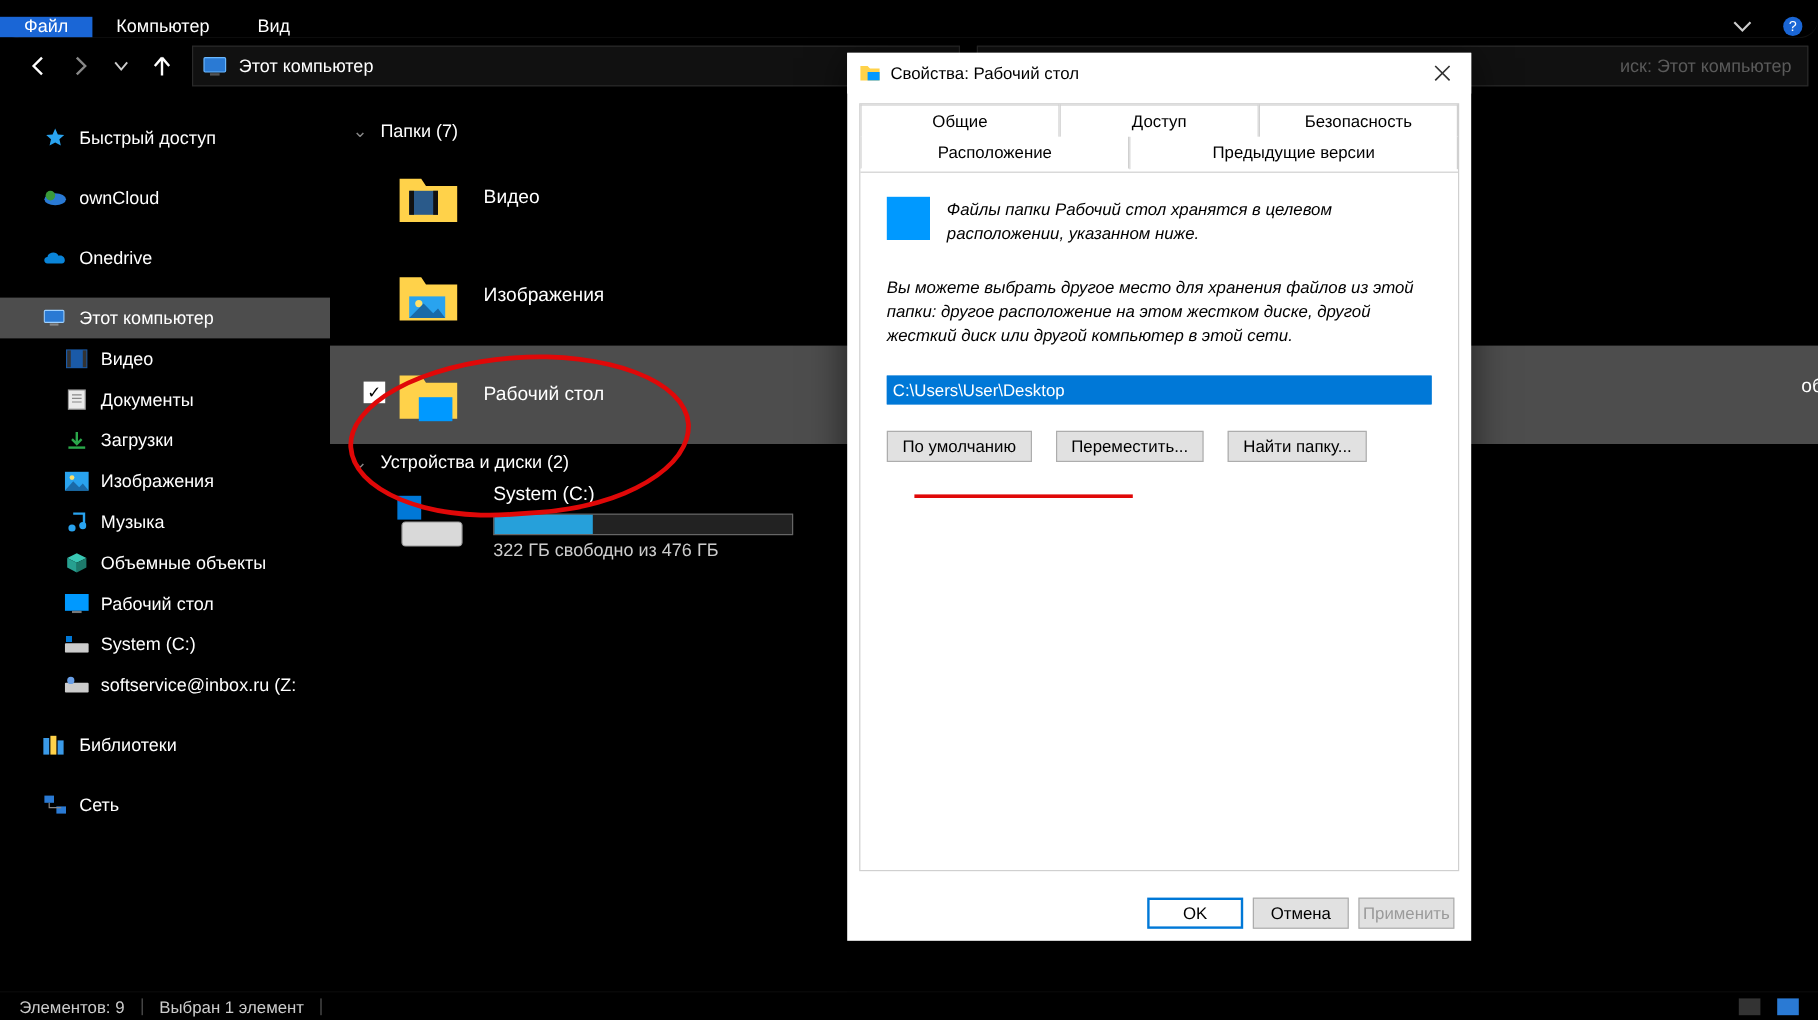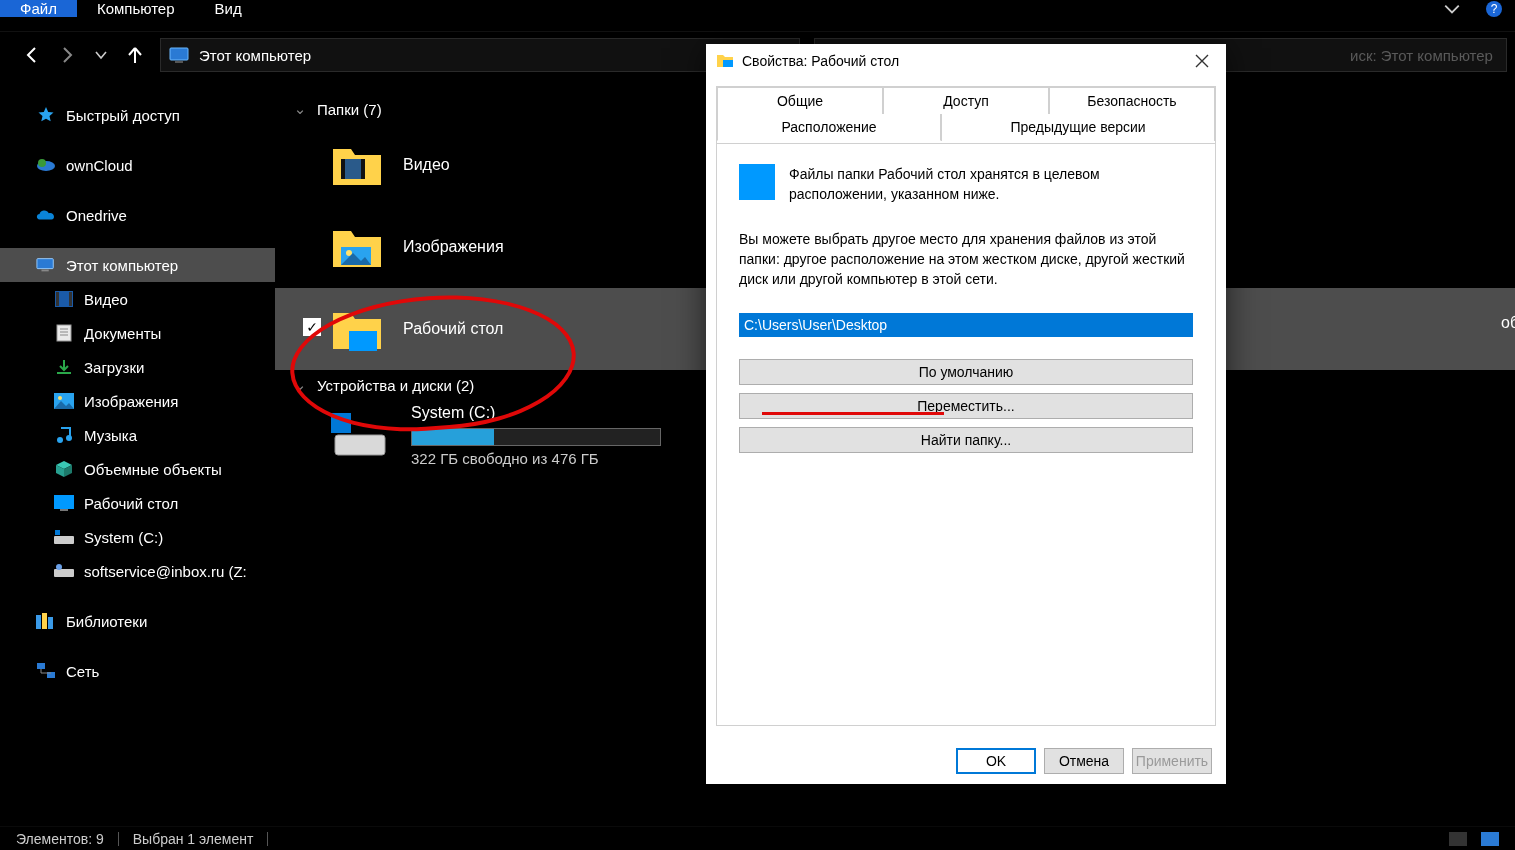--- a/index.html
+++ b/index.html
@@ -2,21 +2,21 @@
 <html><head>
 <meta charset="utf-8">
 <style>
 * { box-sizing: border-box; margin: 0; padding: 0; }
 body {
   width: 1515px; height: 850px;
   background: #000; color: #fff;
   font-family: "Segoe UI", Tahoma, sans-serif;
   font-size: 15px; overflow: hidden; position: relative;
 }
-.menu-bar { height: 32px; background: #000; display: flex; align-items: flex-start; border-bottom: 1px solid #111; }
+.menu-bar { height: 32px; background: #000; display: flex; align-items: flex-end; border-bottom: 1px solid #111; border-radius: 16px; }
 .menu-bar .tab { padding: 0 20px; display: flex; align-items: center; font-size: 15px; cursor: default; }
 .menu-bar .tab.active { background: #1a66d6; color: #fff; }
 .menu-bar .filler { flex: 1; }
 .menu-bar .caret { padding: 0 12px; display:flex; align-items:center; gap:4px; }
 
 .toolbar { height: 46px; background: #000; display: flex; align-items: center; padding: 0 8px; gap: 8px; }
 .nav-btns { display: flex; gap: 12px; padding: 0 6px 0 14px; align-items:center; }
 .nav-btn { width: 22px; height: 22px; display:flex; align-items:center; justify-content:center; color:#ccc; }
 .addr { flex: 0 0 640px; height: 34px; background: #111; border:1px solid #2a2a2a; display:flex; align-items:center; padding:0 8px; gap:10px; }
 .addr .pc-icon { width:20px; height:16px; }
@@ -61,24 +61,24 @@
 .dlg-close { width:44px; height:30px; display:flex; align-items:center; justify-content:center; }
 .tabsheet { margin:8px 10px 0; border:1px solid #d0d0d0; background:#fff; position:relative; height:640px; }
 .tab-row { display:flex; }
 .tab-cell { border:1px solid #d0d0d0; border-bottom:none; padding:5px 0; text-align:center; font-size:14px; flex:1; background:#fff; }
 .tab-row2 { display:flex; }
 .tab-row2 .tab-cell { border-top:none; }
 .tab-cell.active { background:#fff; border-bottom:1px solid #fff; position:relative; z-index:2; }
 .tab-body { position:absolute; left:0; right:0; top:56px; bottom:0; border-top:1px solid #d0d0d0; padding:20px 22px; font-size:14px; }
 .info-row { display:flex; gap:14px; margin-bottom:24px; }
 .blue-sq { width:36px; height:36px; background:#0099ff; flex:none; }
-.loc-text { line-height:1.45; }
+.loc-text { line-height:1.45;font-style:italic; }
 .path-input { width:100%; height:24px; border:1px solid #0078d7; background:#0078d7; color:#fff; font-size:14px; padding:2px 4px; margin-top:8px; }
 .path-input::selection { background:#0078d7; color:#fff; }
-.dlg-btns { display:flex; gap:8px; margin-top:22px;flex-direction:column; }
+.dlg-btns { display:flex; gap:20px; margin-top:22px; }
 .dlg-btns button { height:26px; padding:0 12px; font-size:14px; background:#e1e1e1; border:1px solid #adadad; }
 .dlg-footer { position:absolute; right:14px; bottom:10px; display:flex; gap:8px; }
 .dlg-footer button { width:80px; height:26px; font-size:14px; background:#e1e1e1; border:1px solid #adadad; }
 .dlg-footer button.primary { background:#fff; border:2px solid #0078d7; }
 .dlg-footer button.disabled { color:#9a9a9a; }
 
 
 .anno-circle { position:absolute; left:290px; top:296px; width:286px; height:134px;
   border:4px solid #e00808; border-radius:60% 60% 55% 55% / 60% 60% 60% 60%; transform:rotate(-4deg); pointer-events:none; }
 .anno-line { position:absolute; left:762px; top:412px; width:182px; height:3px; background:#e00808; pointer-events:none; }

